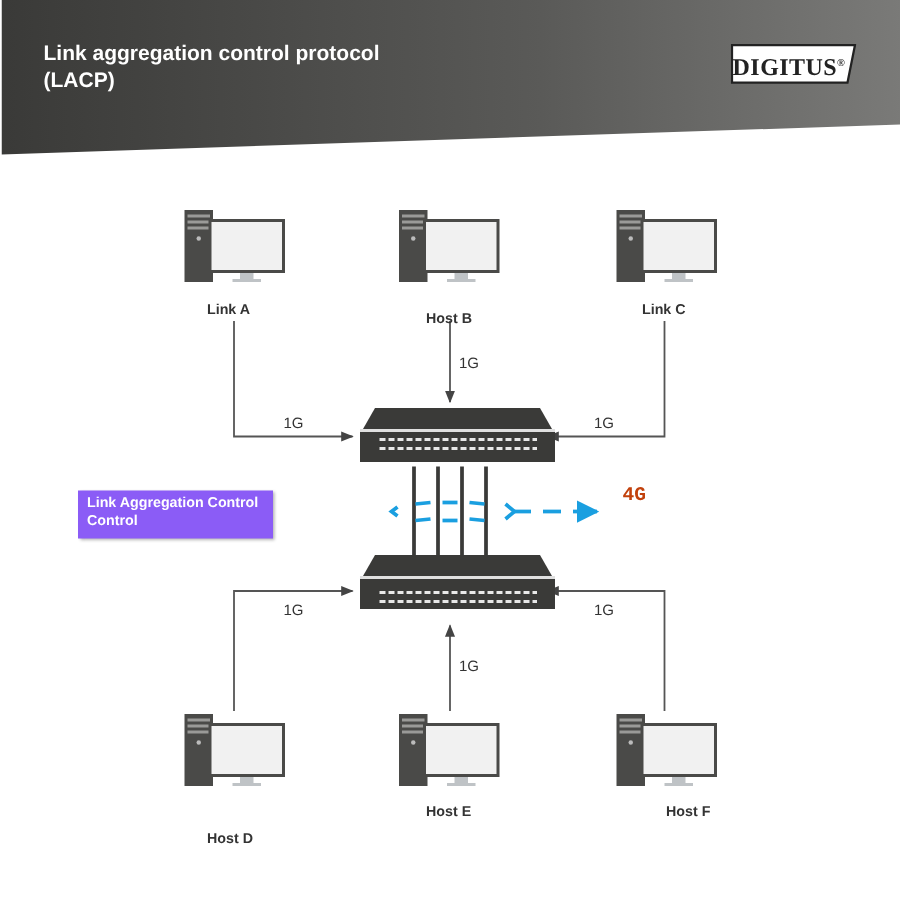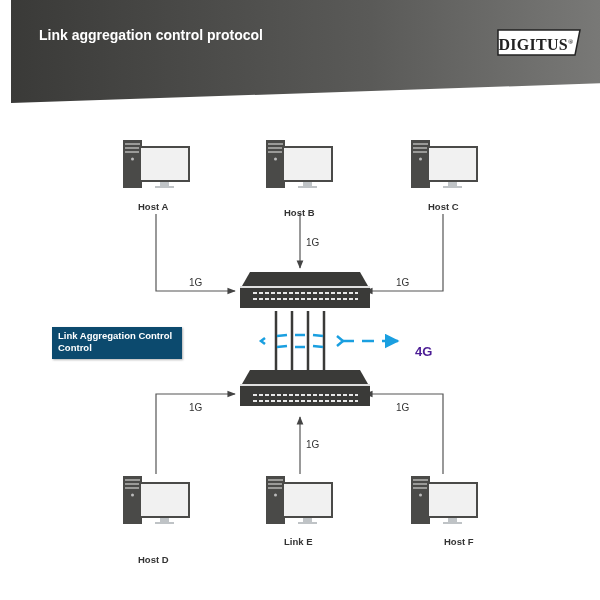--- a/index.html
+++ b/index.html
@@ -1,44 +1,45 @@
 <!DOCTYPE html>
 <html><head>
 <meta charset="utf-8">
 <style>
   html,body{margin:0;padding:0;background:#fff;}
   body{width:600px;height:600px;position:relative;overflow:hidden;font-family:"Liberation Sans",sans-serif;}
-  .header{position:absolute;left:11px;top:0;width:504px;height:105px;}
+  .header{position:absolute;left:1px;top:0;width:504px;height:105px;}
   .header svg{position:absolute;left:0;top:0;}
   .title{position:absolute;left:28px;top:26px;color:#fff;font-weight:bold;font-size:14px;line-height:18px;width:300px;}
   .logo{position:absolute;left:486px;top:29px;width:84px;height:27px;text-decoration:underline;}
   .logo-text{position:absolute;left:0;top:0;width:78px;height:27px;line-height:27px;text-align:center;font-family:"Liberation Serif",serif;font-weight:bold;font-size:16px;color:#222;letter-spacing:0.3px;}
   .lbl{position:absolute;font-size:9.5px;font-weight:bold;color:#333;white-space:nowrap;}
   .speed{position:absolute;font-size:10px;font-weight:normal;color:#333;}
-  .fourg{position:absolute;left:415px;top:344px;font-size:13px;font-weight:bold;color:#4c1d95;}
-  .lacp-box{position:absolute;left:52px;top:327px;width:130px;height:32px;background:#0c4a6e;box-shadow:1px 1px 2px rgba(0,0,0,0.3);}
+  .fourg{position:absolute;left:415px;top:322px;font-size:13px;font-weight:bold;color:#c2410c;font-family:Liberation Mono, monospace;}
+  .lacp-box{position:absolute;left:52px;top:327px;width:130px;height:32px;background:#8b5cf6;box-shadow:1px 1px 2px rgba(0,0,0,0.3);}
   .lacp-text{position:absolute;left:6px;top:3px;color:#fff;font-size:9.5px;font-weight:bold;line-height:12px;}
   svg.diagram{position:absolute;left:0;top:0;}
 </style>
 </head>
 <body>
 
 <div class="header">
   <svg width="600" height="105">
     <defs>
       <linearGradient id="hg" x1="0" y1="0" x2="1" y2="0">
         <stop offset="0" stop-color="#3a3a38"></stop>
         <stop offset="0.6" stop-color="#5a5a58"></stop>
         <stop offset="1" stop-color="#7a7a78"></stop>
       </linearGradient>
     </defs>
     <polygon points="0,0 600,0 600,83 0,103" fill="url(#hg)"></polygon>
   </svg>
   <div class="title">
     <div>Link aggregation control protocol</div>
+    <div>(LACP)</div>
   </div>
   <div class="logo">
     <svg width="84" height="27" style="position:absolute;left:0;top:0">
       <polygon points="1,1 83,1 78,26 1,26" fill="#fff" stroke="#222" stroke-width="1.5"></polygon>
     </svg>
     <div class="logo-text"><span>DIGITUS</span><sup style="font-size:7px">®</sup></div>
   </div>
 </div>
 
 <svg class="diagram" width="600" height="600">
@@ -118,26 +119,26 @@
     <line x1="295" y1="347" x2="305" y2="347"></line>
     <line x1="313" y1="335" x2="323" y2="336"></line>
     <line x1="313" y1="346" x2="323" y2="347"></line>
     <polyline points="337,336 343,341 337,346"></polyline>
     <line x1="343" y1="341" x2="354" y2="341"></line>
     <line x1="362" y1="341" x2="374" y2="341"></line>
     <line x1="382" y1="341" x2="398" y2="341" marker-end="url(#arrb)"></line>
   </g>
 </svg>
 
-<div class="lbl" style="left:138px;top:201px">Host A</div>
+<div class="lbl" style="left:138px;top:201px">Link A</div>
 <div class="lbl" style="left:284px;top:207px">Host B</div>
-<div class="lbl" style="left:428px;top:201px">Host C</div>
+<div class="lbl" style="left:428px;top:201px">Link C</div>
 
 <div class="lbl" style="left:138px;top:554px">Host D</div>
-<div class="lbl" style="left:284px;top:536px">Link E</div>
+<div class="lbl" style="left:284px;top:536px">Host E</div>
 <div class="lbl" style="left:444px;top:536px">Host F</div>
 
 <div class="speed" style="left:189px;top:277px">1G</div>
 <div class="speed" style="left:306px;top:237px">1G</div>
 <div class="speed" style="left:396px;top:277px">1G</div>
 
 <div class="speed" style="left:189px;top:402px">1G</div>
 <div class="speed" style="left:306px;top:439px">1G</div>
 <div class="speed" style="left:396px;top:402px">1G</div>
 

